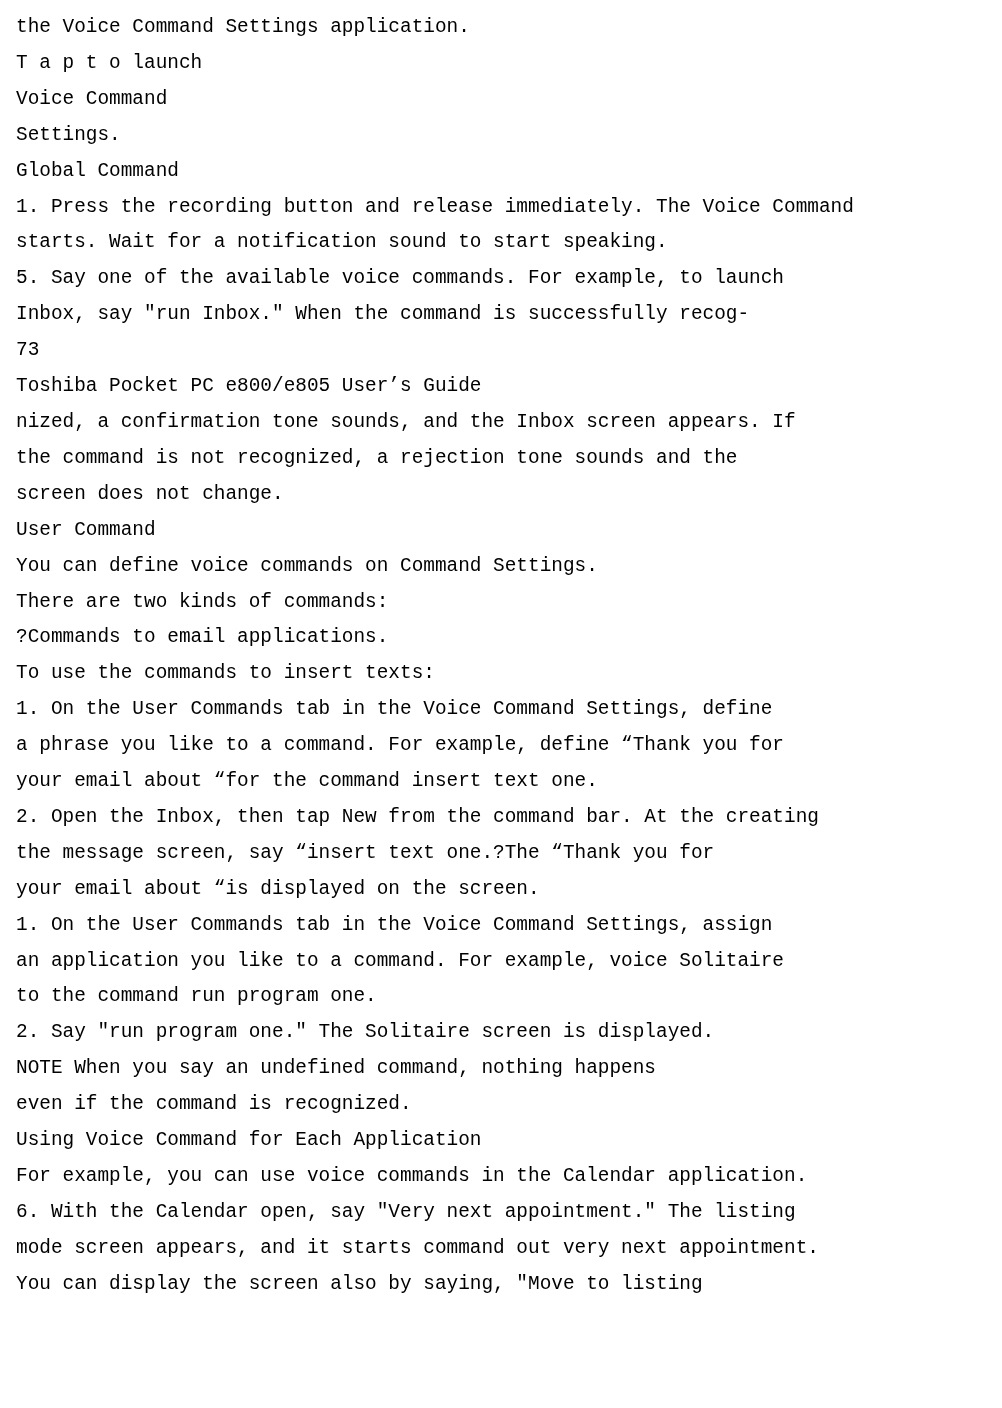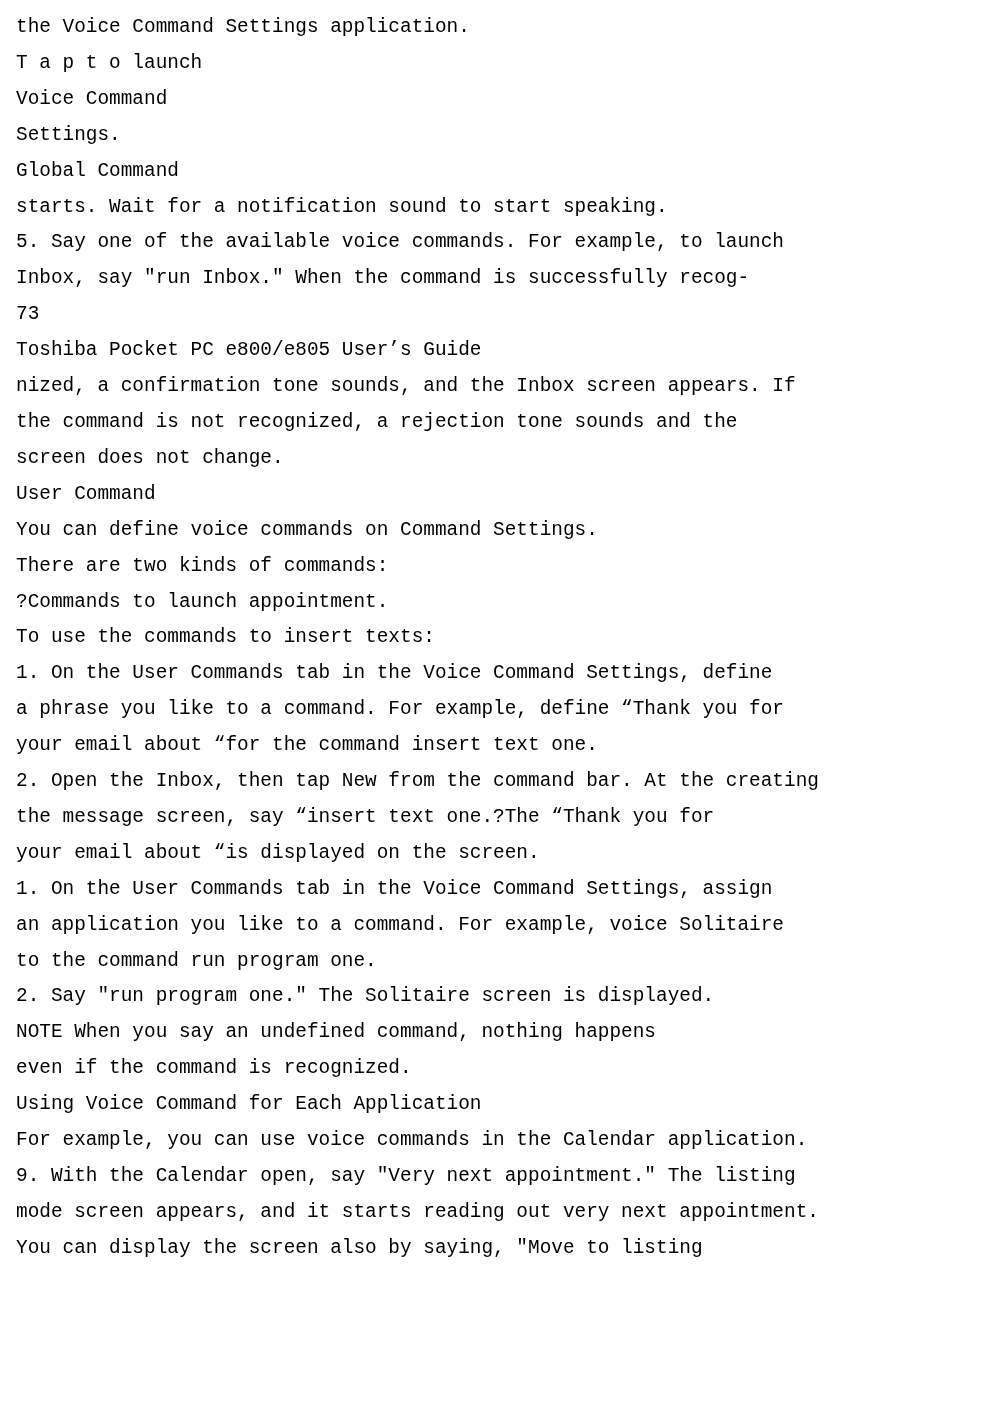--- a/index.html
+++ b/index.html
@@ -24,43 +24,44 @@
 </style>
 </head>
 <body>
 
 <div>
   <span class="line">the Voice Command Settings application.</span>
   <span class="line">T a p t o launch</span>
   <span class="line">Voice Command</span>
   <span class="line">Settings.</span>
   <span class="line">Global Command</span>
+  <span class="line">1. Press the recording button and release immediately. The Voice Command</span>
   <span class="line">starts. Wait for a notification sound to start speaking.</span>
   <span class="line">5. Say one of the available voice commands. For example, to launch</span>
   <span class="line">Inbox, say "run Inbox." When the command is successfully recog-</span>
   <span class="line">73</span>
   <span class="line">Toshiba Pocket PC e800/e805 User’s Guide</span>
   <span class="line">nized, a confirmation tone sounds, and the Inbox screen appears. If</span>
   <span class="line">the command is not recognized, a rejection tone sounds and the</span>
   <span class="line">screen does not change.</span>
   <span class="line">User Command</span>
   <span class="line">You can define voice commands on Command Settings.</span>
   <span class="line">There are two kinds of commands:</span>
-  <span class="line">?Commands to launch appointment.</span>
+  <span class="line">?Commands to email applications.</span>
   <span class="line">To use the commands to insert texts:</span>
   <span class="line">1. On the User Commands tab in the Voice Command Settings, define</span>
   <span class="line">a phrase you like to a command. For example, define “Thank you for</span>
   <span class="line">your email about “for the command insert text one.</span>
   <span class="line">2. Open the Inbox, then tap New from the command bar. At the creating</span>
   <span class="line">the message screen, say “insert text one.?The “Thank you for</span>
   <span class="line">your email about “is displayed on the screen.</span>
   <span class="line">1. On the User Commands tab in the Voice Command Settings, assign</span>
   <span class="line">an application you like to a command. For example, voice Solitaire</span>
   <span class="line">to the command run program one.</span>
   <span class="line">2. Say "run program one." The Solitaire screen is displayed.</span>
   <span class="line">NOTE When you say an undefined command, nothing happens</span>
   <span class="line">even if the command is recognized.</span>
   <span class="line">Using Voice Command for Each Application</span>
   <span class="line">For example, you can use voice commands in the Calendar application.</span>
-  <span class="line">9. With the Calendar open, say "Very next appointment." The listing</span>
-  <span class="line">mode screen appears, and it starts reading out very next appointment.</span>
+  <span class="line">6. With the Calendar open, say "Very next appointment." The listing</span>
+  <span class="line">mode screen appears, and it starts command out very next appointment.</span>
   <span class="line">You can display the screen also by saying, "Move to listing</span>
 </div>
 
 </body></html>

